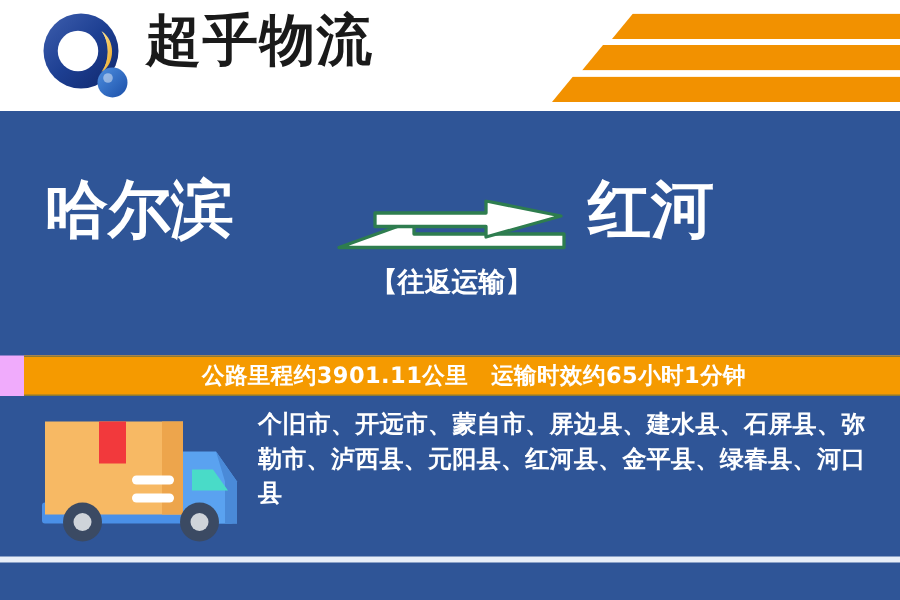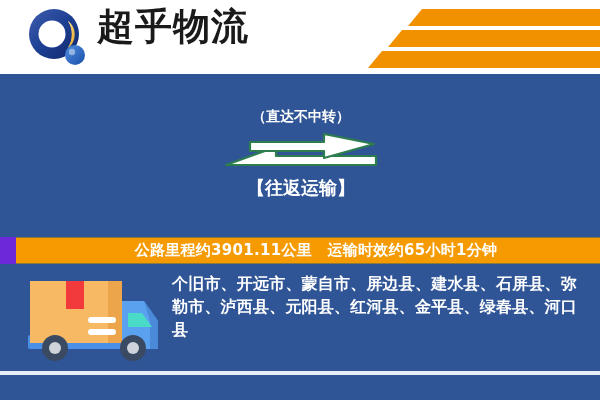--- a/index.html
+++ b/index.html
@@ -4,21 +4,21 @@
 <style>
   html,body{margin:0;padding:0;}
   body{
     width:600px;height:400px;
     font-family:"Liberation Sans","DejaVu Sans",sans-serif;
     background:#2f5597;
     overflow:hidden;
   }
   .banner{
     position:relative;width:600px;height:400px;
-    background:#6d28d9;overflow:hidden;
+    background:#f0abfc;overflow:hidden;
   }
 
   
   .header{
     position:absolute;left:0;top:0;width:600px;height:74px;
     background:#ffffff;overflow:hidden;
   }
   .logo-wrap{
     position:absolute;left:27px;top:7px;
     width:268px;height:62px;
@@ -149,35 +149,36 @@
     </div>
 
     <div class="stripes">
       <div class="stripe s1"></div>
       <div class="stripe s2"></div>
       <div class="stripe s3"></div>
     </div>
   </div>
 
   <div class="route">
+    <div class="city city-origin">哈尔滨</div>
 
     <div class="mid">
-      <div class="mid-top">（直达不中转）</div>
 
       <div class="arrow-box">
         <svg width="154" height="42" viewBox="0 0 154 42">
           <polygon points="2,32 52,14 52,23 152,23 152,32" fill="#ffffff" stroke="#2e7d4f" stroke-width="2.2" stroke-linejoin="round"></polygon>
           <polygon points="152,10 102,0 102,10 2,10 2,19 102,19 102,28" fill="none" stroke="none"></polygon>
           <polygon points="150,11 100,1 100,9 26,9 26,18 100,18 100,25" fill="#ffffff" stroke="#2e7d4f" stroke-width="2.2" stroke-linejoin="round"></polygon>
         </svg>
       </div>
 
       <div class="mid-bot">【往返运输】</div>
     </div>
 
+    <div class="city city-dest">红河</div>
   </div>
 
   <div class="infobar">
     <div class="infobar-text">公路里程约3901.11公里　运输时效约65小时1分钟</div>
   </div>
 
   <div class="bottom">
 
     <div class="truck">
       <svg width="140" height="96" viewBox="0 0 140 96">

